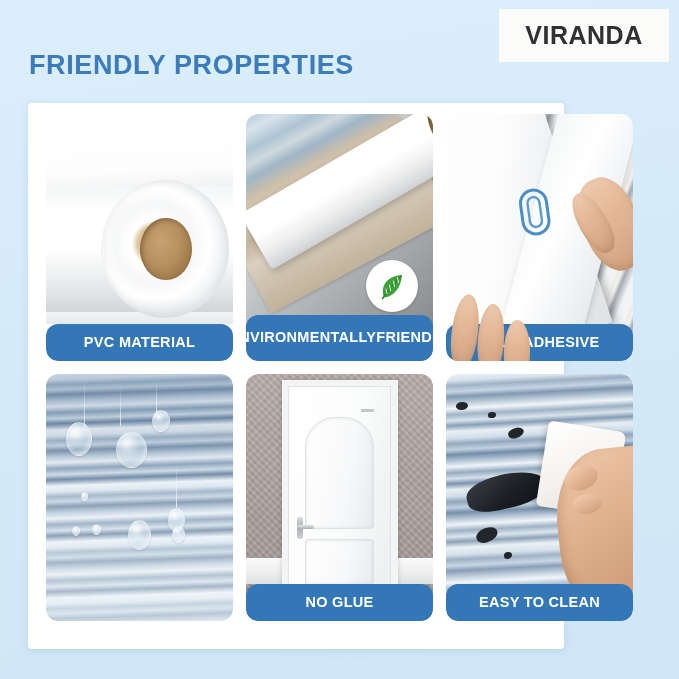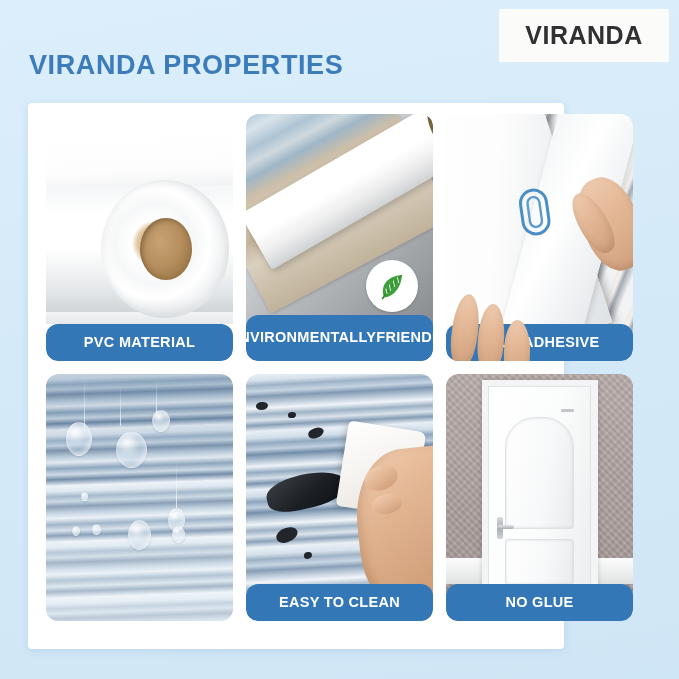--- a/index.html
+++ b/index.html
@@ -397,21 +397,21 @@
 </style>
 </head>
 <body>
 
 <div class="poster">
 
   <div class="brand-box">
     <span class="brand-text">VIRANDA</span>
   </div>
 
-  <div class="page-title">VIRANDA PROPERTIES</div>
+  <div class="page-title">FRIENDLY PROPERTIES</div>
 
   <div class="panel">
     <div class="grid">
 
       <div class="card">
         <div class="card-media m-roll">
           <div class="roll-sheet"></div>
           <div class="roll-body"></div>
           <div class="roll-ring" style="left:62px;top:70px;width:120px;height:132px;"></div>
           <div class="roll-ring" style="left:70px;top:76px;width:106px;height:120px;"></div>
@@ -481,48 +481,48 @@
           <div class="drop" style="left:82px;top:146px;width:23px;height:30px;"></div>
           <div class="drop" style="left:122px;top:134px;width:17px;height:24px;"></div>
           <div class="drop" style="left:126px;top:152px;width:13px;height:17px;"></div>
           <div class="drop" style="left:26px;top:152px;width:8px;height:10px;"></div>
           <div class="drop" style="left:46px;top:150px;width:9px;height:11px;"></div>
           <div class="drop" style="left:35px;top:118px;width:7px;height:9px;"></div>
         </div>
       </div>
 
       <div class="card">
+        <div class="card-media m-door">
+          <div class="wall-tex"></div>
+          <div class="baseboard"></div>
+          <div class="door-frame">
+            <div class="door-leaf">
+              <div class="door-panel panel-top"></div>
+              <div class="door-panel panel-bot"></div>
+              <div class="door-handle"></div>
+              <div class="door-handle-bar"></div>
+              <div class="door-top-lock"></div>
+            </div>
+          </div>
+        </div>
+        <div class="card-label">NO GLUE</div>
+      </div>
+
+      <div class="card">
         <div class="card-media m-clean">
           <div class="m-clean-wash"></div>
           <div class="smudge smudge-main"></div>
           <div class="smudge" style="left:10px;top:28px;width:12px;height:8px;"></div>
           <div class="smudge" style="left:42px;top:38px;width:8px;height:6px;"></div>
           <div class="smudge" style="left:62px;top:54px;width:16px;height:10px;transform:rotate(-15deg);"></div>
           <div class="smudge" style="left:30px;top:154px;width:22px;height:14px;transform:rotate(-18deg);"></div>
           <div class="smudge" style="left:58px;top:178px;width:8px;height:7px;"></div>
           <div class="cloth"></div>
           <div class="clean-hand"></div>
           <div class="finger" style="left:118px;top:92px;width:34px;height:24px;transform:rotate(-18deg);"></div>
           <div class="finger" style="left:126px;top:120px;width:30px;height:20px;transform:rotate(-10deg);"></div>
         </div>
         <div class="card-label">EASY TO CLEAN</div>
       </div>
 
-      <div class="card">
-        <div class="card-media m-door">
-          <div class="wall-tex"></div>
-          <div class="baseboard"></div>
-          <div class="door-frame">
-            <div class="door-leaf">
-              <div class="door-panel panel-top"></div>
-              <div class="door-panel panel-bot"></div>
-              <div class="door-handle"></div>
-              <div class="door-handle-bar"></div>
-              <div class="door-top-lock"></div>
-            </div>
-          </div>
-        </div>
-        <div class="card-label">NO GLUE</div>
-      </div>
-
     </div>
   </div>
 </div>
 
 </body></html>

